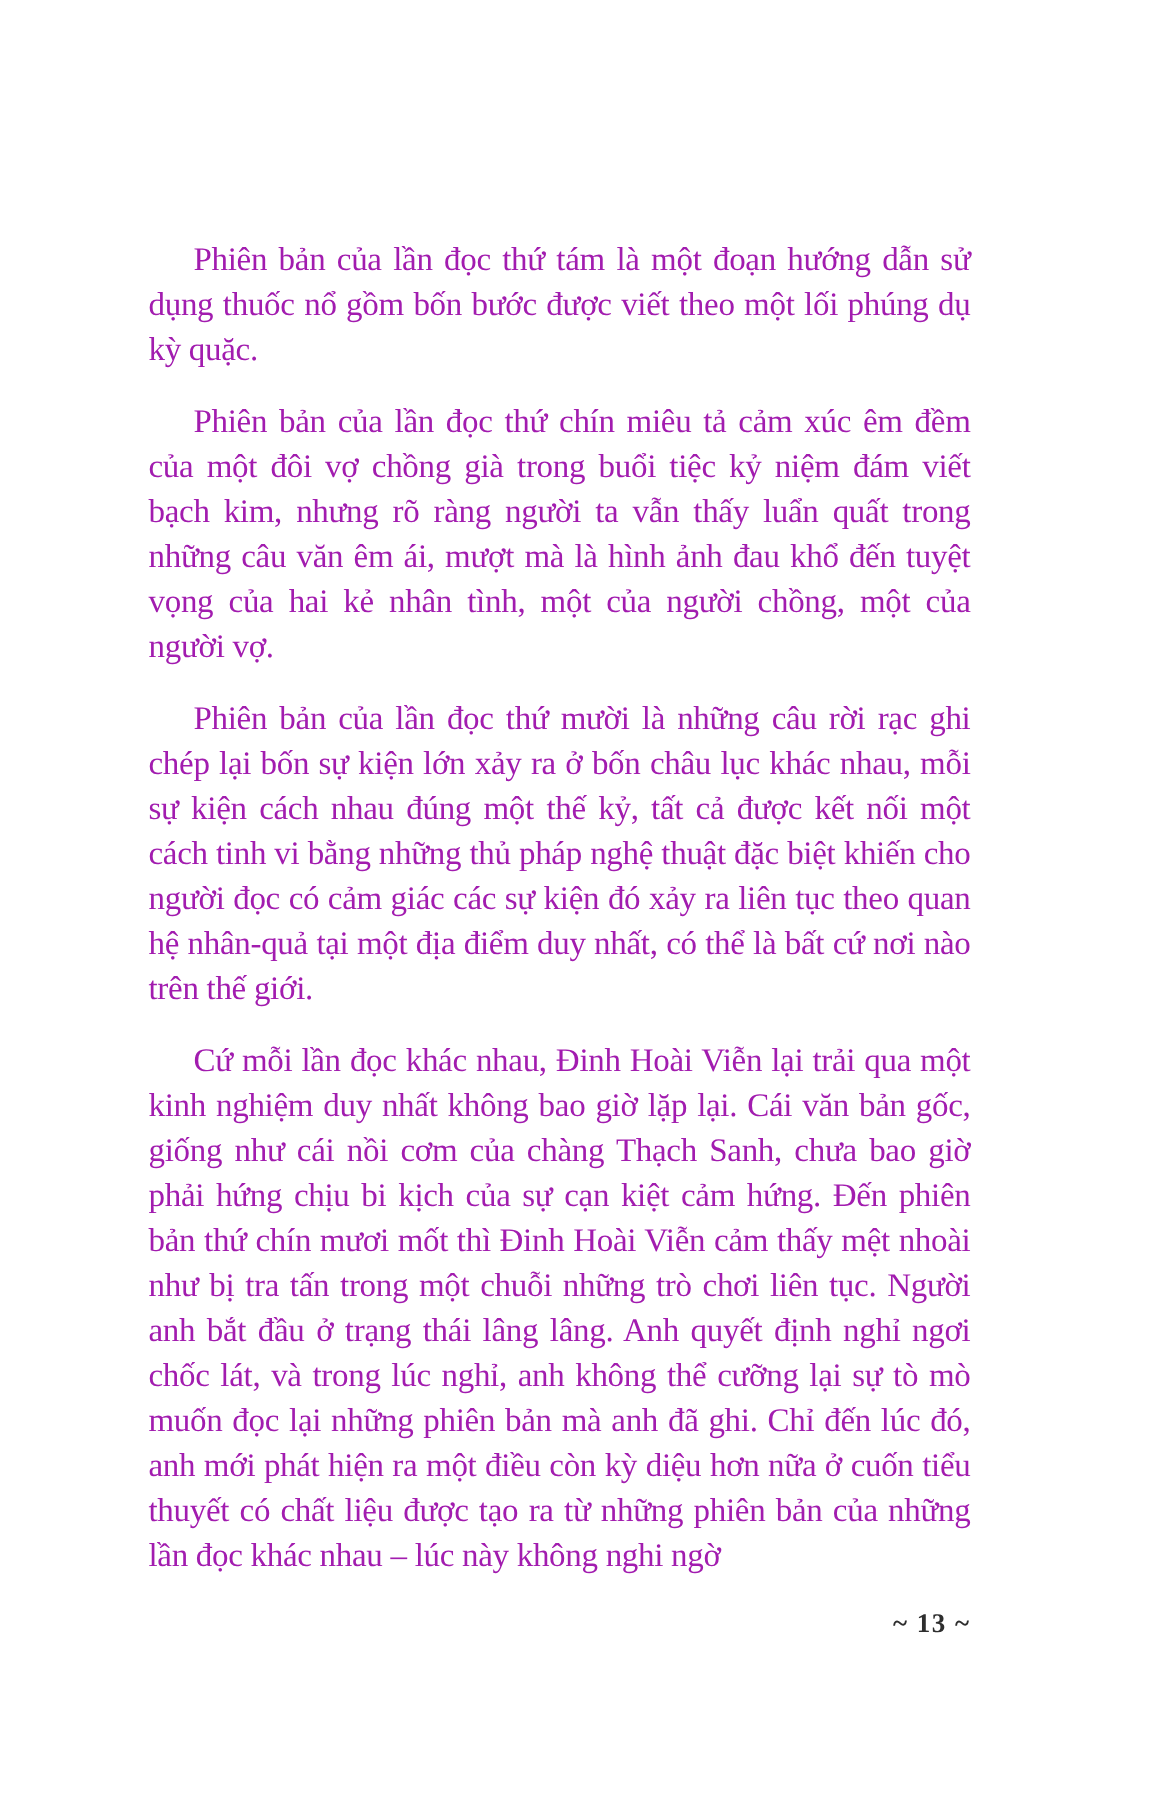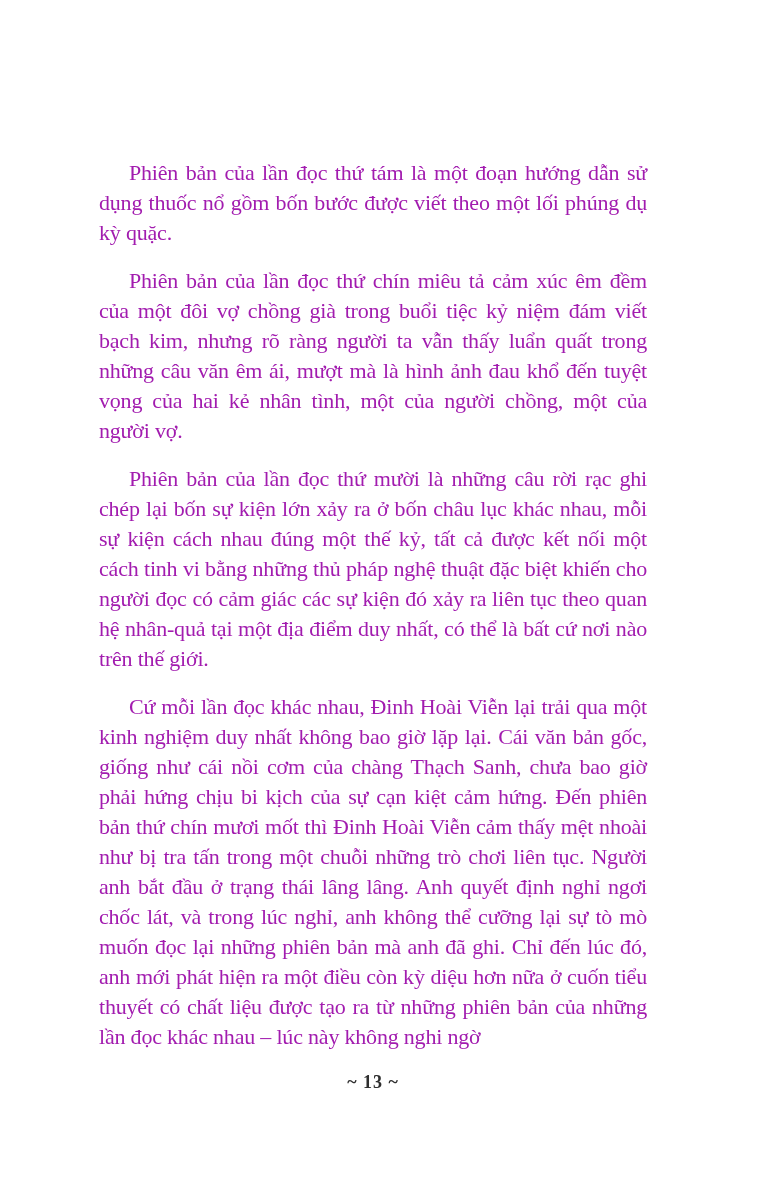--- a/index.html
+++ b/index.html
@@ -29,21 +29,21 @@
     line-height: 30px;
     text-align: justify;
     text-indent: 30px;
     letter-spacing: -0.2px;
   }
   .page-footer {
     position: absolute;
     left: 99px;
     top: 1072px;
     width: 548px;
-    text-align: center;
+    text-align: right;
     color: #2e2e2e;
     font-size: 18px;
     font-weight: bold;
     letter-spacing: 1px;
   }
 </style>
 </head>
 <body>
 
 <div class="book-page">

